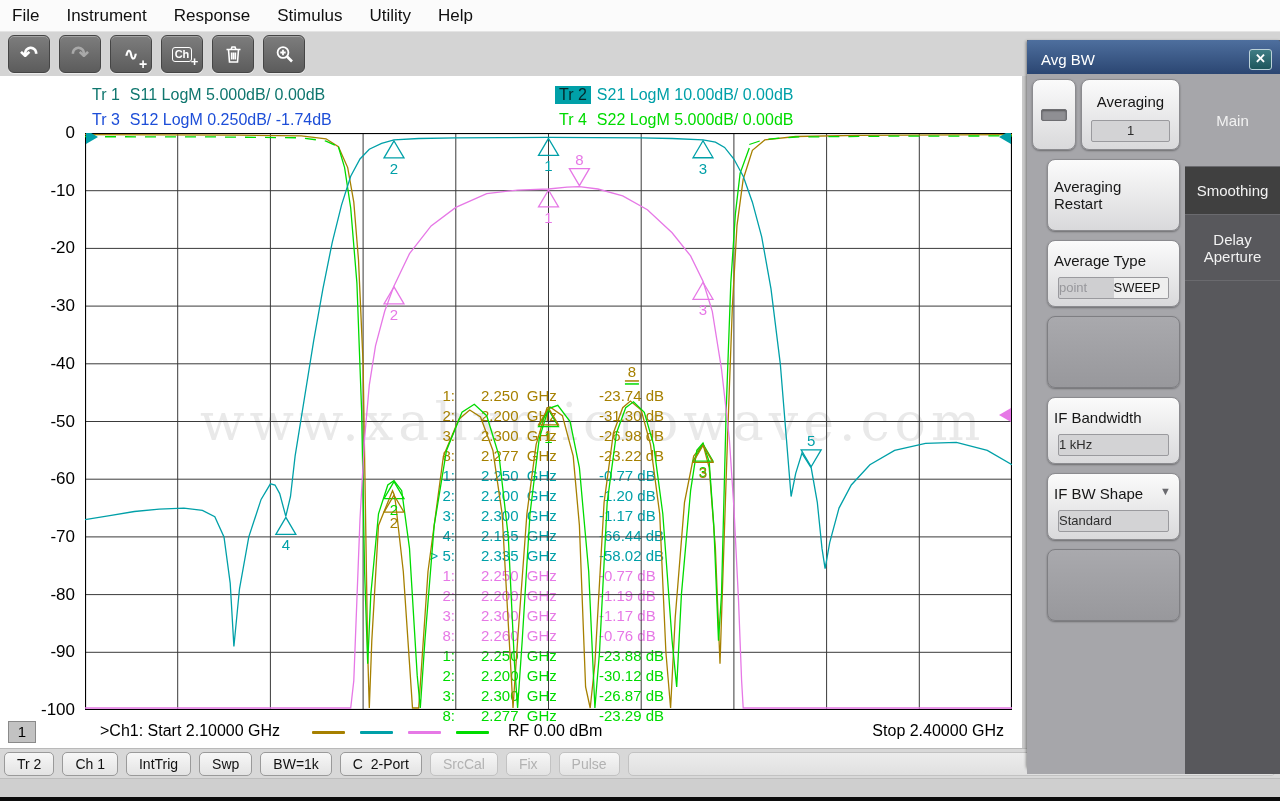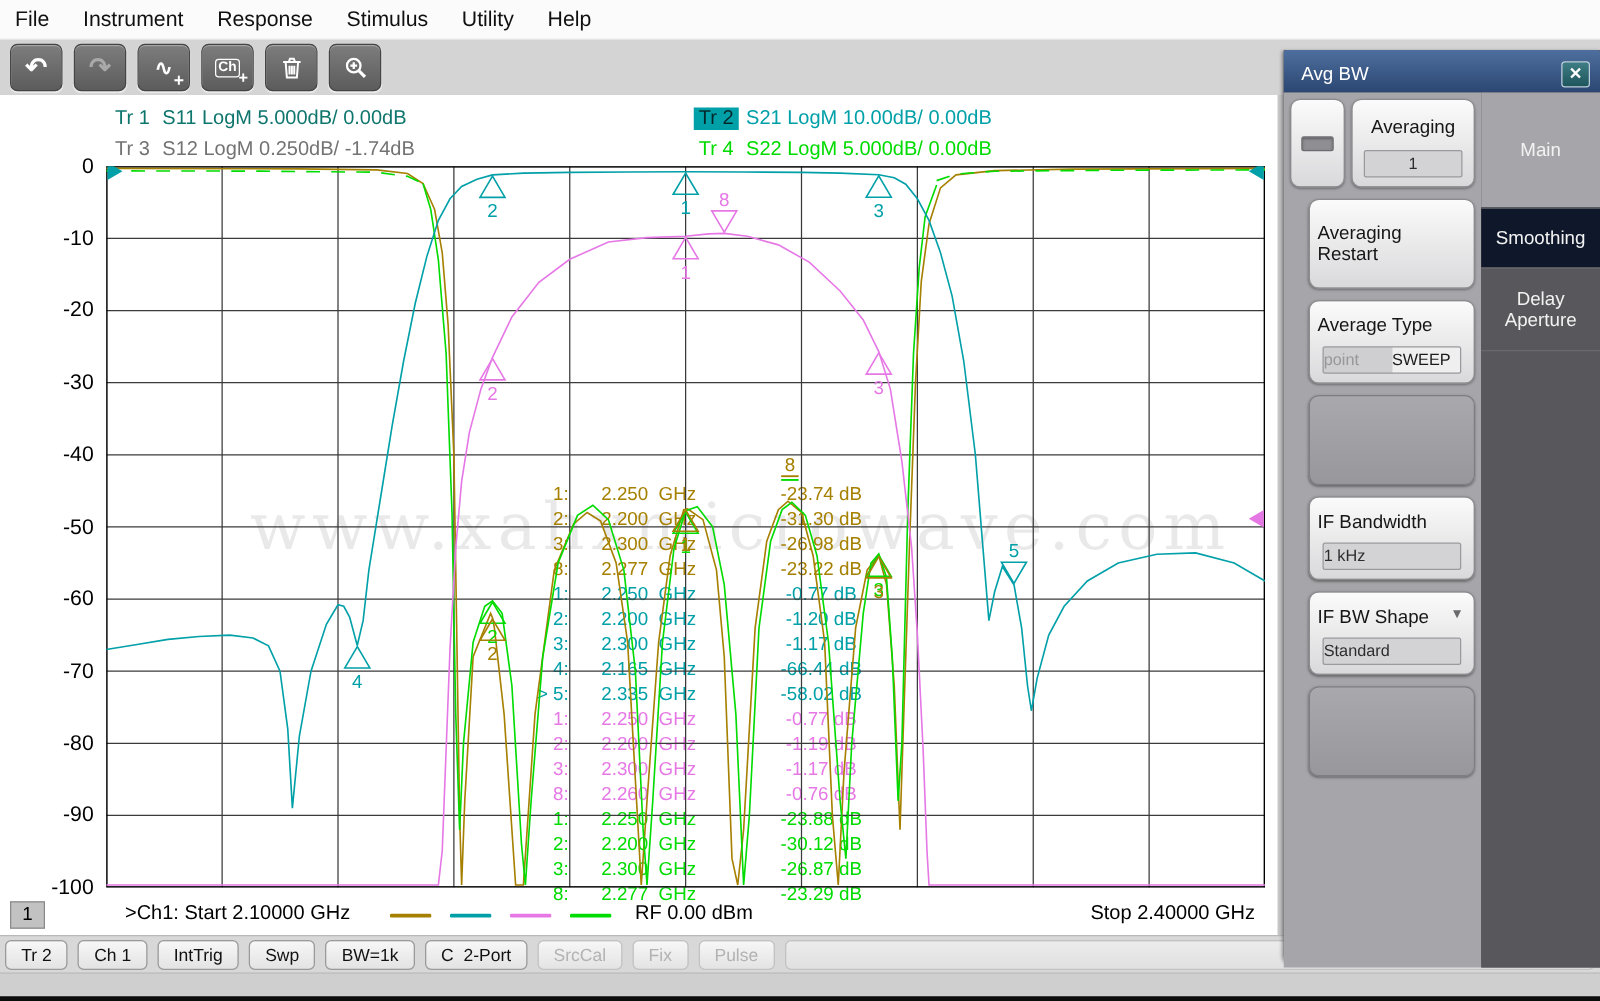--- a/index.html
+++ b/index.html
@@ -26,21 +26,21 @@
   .plotwin{position:absolute;left:0;top:76px;width:1022px;height:672px;background:#ffffff}
   .tracehdr{position:absolute;font-size:16px;white-space:pre;z-index:5}
   .trchip{display:inline-block;padding:0 4px;margin-right:6px}
   .watermark{position:absolute;left:200px;top:316px;font-family:"DejaVu Serif","Liberation Serif",serif;
              font-size:52px;font-weight:normal;letter-spacing:5px;color:rgba(40,40,40,0.10);z-index:1;white-space:nowrap}
   .ylab{position:absolute;width:70px;text-align:right;font-size:17px;color:#000;z-index:2}
   .mtable{position:absolute;left:413px;top:310px;z-index:2;font-size:15px;line-height:20px}
   .mrow{display:flex;white-space:pre}
   .mnum{width:42px;text-align:right}
   .mfreq{width:118px;margin-left:26px;text-align:left}
-  .mval{width:116px;text-align:center}
+  .mval{width:116px;text-align:left}
   #plot-svg{position:absolute;left:85px;top:57px;z-index:3}
   
   .chrow{position:absolute;left:0;top:642px;width:1022px;height:30px;font-size:16px;color:#000;z-index:4}
   .chtab{position:absolute;left:8px;top:3px;width:26px;height:20px;background:#c2c2c2;border:1px solid #8a8a8a;
          text-align:center;line-height:20px;font-size:15px}
   .chstart{position:absolute;left:100px;top:4px}
   .swatches{position:absolute;left:312px;top:13px;display:flex;gap:15px}
   .swatch{width:33px;height:3px;border-radius:1px}
   .chrf{position:absolute;left:508px;top:4px}
   .chstop{position:absolute;right:18px;top:4px}
@@ -60,21 +60,21 @@
              display:flex;align-items:center;padding:4px 8px 0 14px;border-radius:2px 2px 0 0}
   .sidetitle .ttl{flex:1}
   .xbtn{width:21px;height:19px;background:linear-gradient(#3f7d84,#1e565c);border:1px solid #bcd2d8;border-radius:3px;
         color:#fff;font-size:13px;text-align:center;line-height:18px;font-weight:bold}
   .sidebody{display:flex;height:700px}
   .sidecol{width:158px;background:#a6a6aa;padding:5px 3px;box-sizing:border-box}
   .sidetabs{flex:1;display:flex;flex-direction:column;background:#58585c}
   .stab{color:#f2f2f2;font-size:15px;display:flex;align-items:center;justify-content:center;text-align:center;
         padding:8px 4px;box-sizing:border-box}
   .stab.active{background:#a6a6aa;height:92px}
-  .stab.t1{height:48px;background:#0f172a;border-top:1px solid #6a6a6e}
+  .stab.t1{height:48px;background:#404040;border-top:1px solid #6a6a6e}
   .stab.t2{height:66px;background:#58585c;border-top:1px solid #6a6a6e}
   .sctl{background:linear-gradient(#fbfbfb,#d9d9db);border:1px solid #8b8b8f;border-radius:8px;
         margin:0 2px 9px 17px;padding:7px 6px;box-sizing:border-box;color:#161616;font-size:15px;text-align:left;
         box-shadow:0 1px 2px rgba(0,0,0,.35)}
   .sctl .lbl{margin:4px 0 8px 0}
   .sctl.empty{height:72px;background:linear-gradient(#a9a9ad,#98989c);border-color:#7e7e82}
   .valbox{background:#d3d3d5;border:1px solid #9a9a9e;border-radius:2px;font-size:13px;color:#2c2c2c;
           height:20px;line-height:20px;margin:0 4px}
   .togg{display:flex;background:#cfcfd1;border:1px solid #9a9a9e;border-radius:2px;height:20px;margin:0 4px;overflow:hidden}
   .togg div{flex:1;font-size:13px;line-height:20px}
@@ -133,21 +133,21 @@
       </svg>
     </span>
   </div>
 </div>
 
 <div class="plotwin">
   <div class="watermark">www.xahxmicrowave.com</div>
   <div id="tracehdrs">
       <div class="tracehdr" style="left: 88px; top: 10px; color: #0f766e;"><span class="trchip">Tr 1</span><span>S11 LogM 5.000dB/ 0.00dB</span></div>
       <div class="tracehdr" style="left: 555px; top: 10px; color: rgb(0, 160, 168);"><span class="trchip" style="background: rgb(0, 160, 168); color: rgb(4, 40, 42);">Tr 2</span><span>S21 LogM 10.00dB/ 0.00dB</span></div>
-      <div class="tracehdr" style="left: 88px; top: 35px; color: #737373;"><span class="trchip">Tr 3</span><span>S12 LogM 0.250dB/ -1.74dB</span></div>
+      <div class="tracehdr" style="left: 88px; top: 35px; color: #1d4ed8;"><span class="trchip">Tr 3</span><span>S12 LogM 0.250dB/ -1.74dB</span></div>
       <div class="tracehdr" style="left: 555px; top: 35px; color: rgb(0, 219, 0);"><span class="trchip">Tr 4</span><span>S22 LogM 5.000dB/ 0.00dB</span></div>
     </div>
   <div id="ylabels">
       <div class="ylab" style="left: 5px; top: 47px;">0</div>
       <div class="ylab" style="left: 5px; top: 104.7px;">-10</div>
       <div class="ylab" style="left: 5px; top: 162.4px;">-20</div>
       <div class="ylab" style="left: 5px; top: 220.1px;">-30</div>
       <div class="ylab" style="left: 5px; top: 277.8px;">-40</div>
       <div class="ylab" style="left: 5px; top: 335.5px;">-50</div>
       <div class="ylab" style="left: 5px; top: 393.2px;">-60</div>

